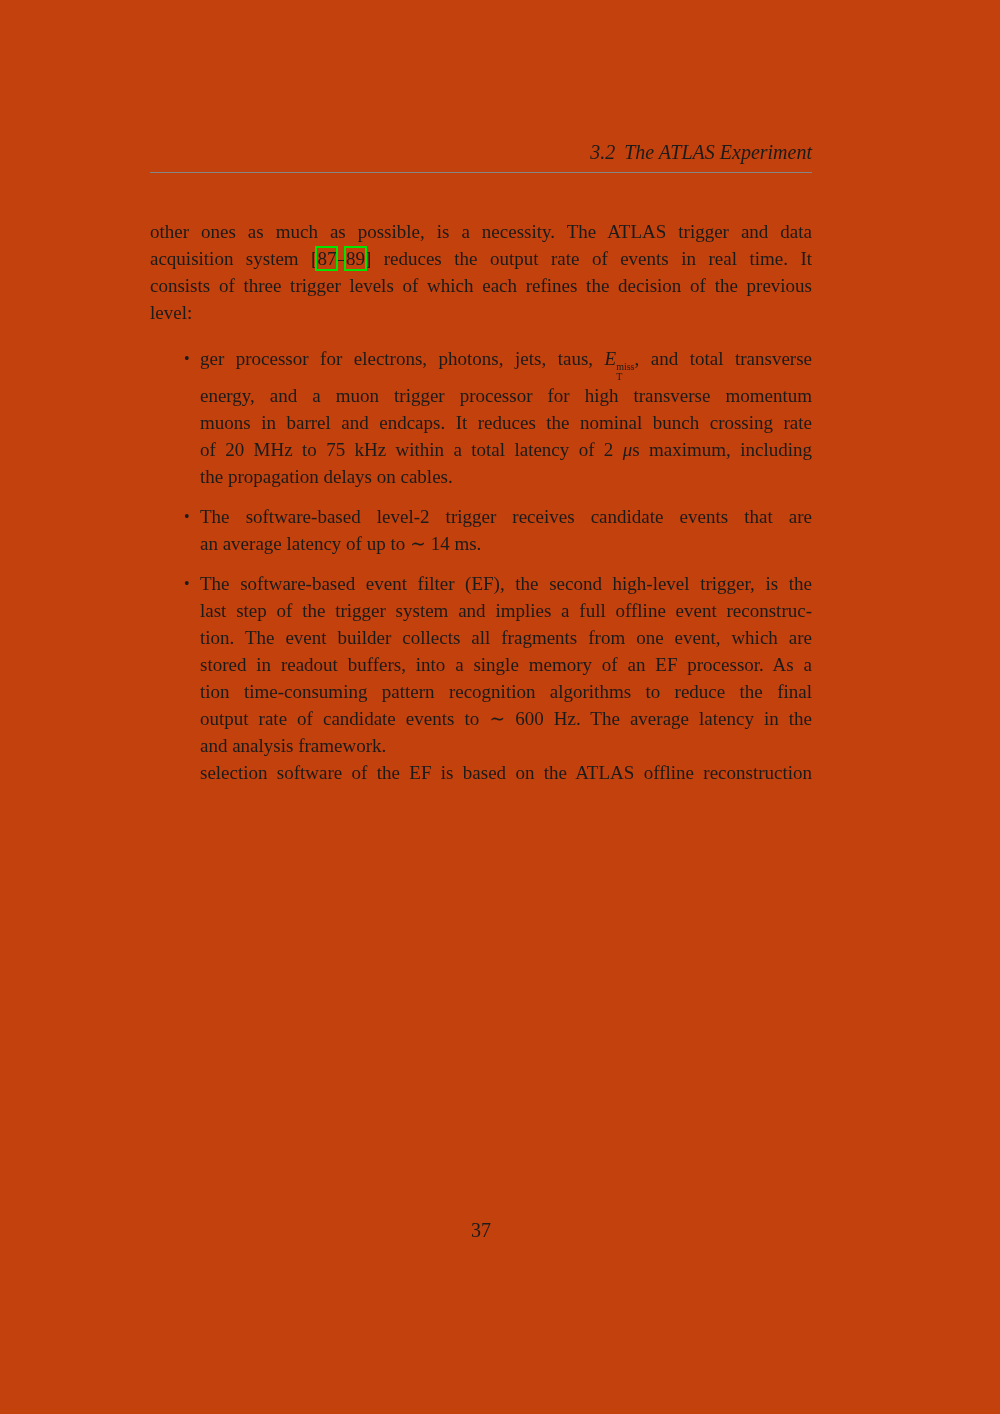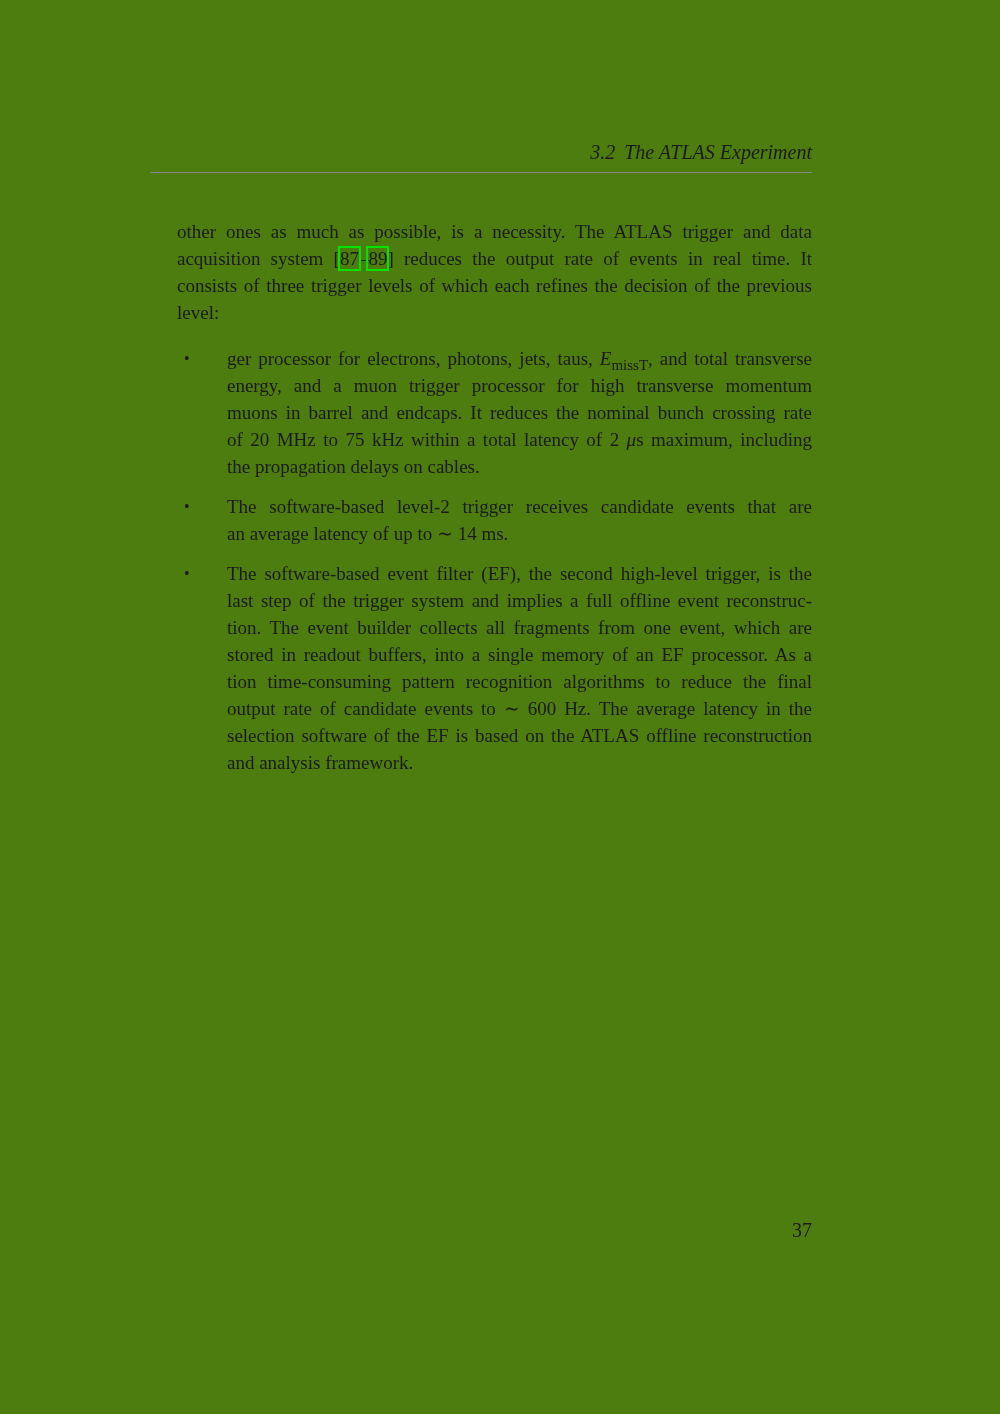--- a/index.html
+++ b/index.html
@@ -1,20 +1,20 @@
 <!DOCTYPE html>
 <html style="--cite-green: #00e400;"><head>
 <meta charset="utf-8">
 <style>
   html, body { margin: 0; padding: 0; background: #ffffff; }
   .page {
     position: relative;
     width: 1000px;
     height: 1414px;
-    background: #4d7c0f;
+    background: #c2410c;
     font-family: "Liberation Serif", "DejaVu Serif", serif;
     color: #1b1b1b;
     font-size: 19px;
     overflow: hidden;
   }
   .runhead {
     position: absolute;
     top: 141px;
     left: 150px;
     width: 662px;
@@ -36,21 +36,20 @@
     position: absolute;
     top: 218px;
     left: 150px;
     width: 662px;
   }
   .tline {
     line-height: 27px;
     text-align: justify;
     text-align-last: justify;
     white-space: normal;
-    margin-left: 27px;
   }
   .tline.last { text-align-last: left; }
   .intro { margin-bottom: 19px; }
   .item {
     position: relative;
     margin-left: 50px;
     width: 612px;
     margin-bottom: 13px;
   }
   .item .marker {
@@ -60,33 +59,33 @@
     line-height: 27px;
     font-size: 16px;
   }
   .cite {
     outline: 2px solid var(--cite-green, #00e400);
     outline-offset: 0px;
   }
   .it { font-style: italic; }
   .stack {
     display: inline-flex;
-    flex-direction: row;
-    font-size: 15px;
+    flex-direction: column;
+    font-size: 10px;
     line-height: 10px;
     vertical-align: -5px;
     font-style: normal;
     text-align: left;
   }
   .pagenum {
     position: absolute;
     top: 1219px;
     left: 150px;
     width: 662px;
-    text-align: right;
+    text-align: center;
     font-size: 20px;
   }
   ul { list-style: none; margin: 0; padding: 0; }
 </style>
 </head>
 <body>
 
 <div class="page">
 
   <div class="runhead">
@@ -125,22 +124,22 @@
       </li>
 
       <li class="item">
         <span class="marker">•</span>
         <div class="tline">The software-based event filter (EF), the second high-level trigger, is the</div>
         <div class="tline">last step of the trigger system and implies a full offline event reconstruc-</div>
         <div class="tline">tion. The event builder collects all fragments from one event, which are</div>
         <div class="tline">stored in readout buffers, into a single memory of an EF processor. As a</div>
         <div class="tline">tion time-consuming pattern recognition algorithms to reduce the final</div>
         <div class="tline">output rate of candidate events to ∼ 600 Hz. The average latency in the</div>
+        <div class="tline last">and analysis framework.</div>
         <div class="tline">selection software of the EF is based on the ATLAS offline reconstruction</div>
-        <div class="tline last">and analysis framework.</div>
       </li>
 
     </ul>
 
   </div>
 
   <div class="pagenum">37</div>
 
 </div>
 

